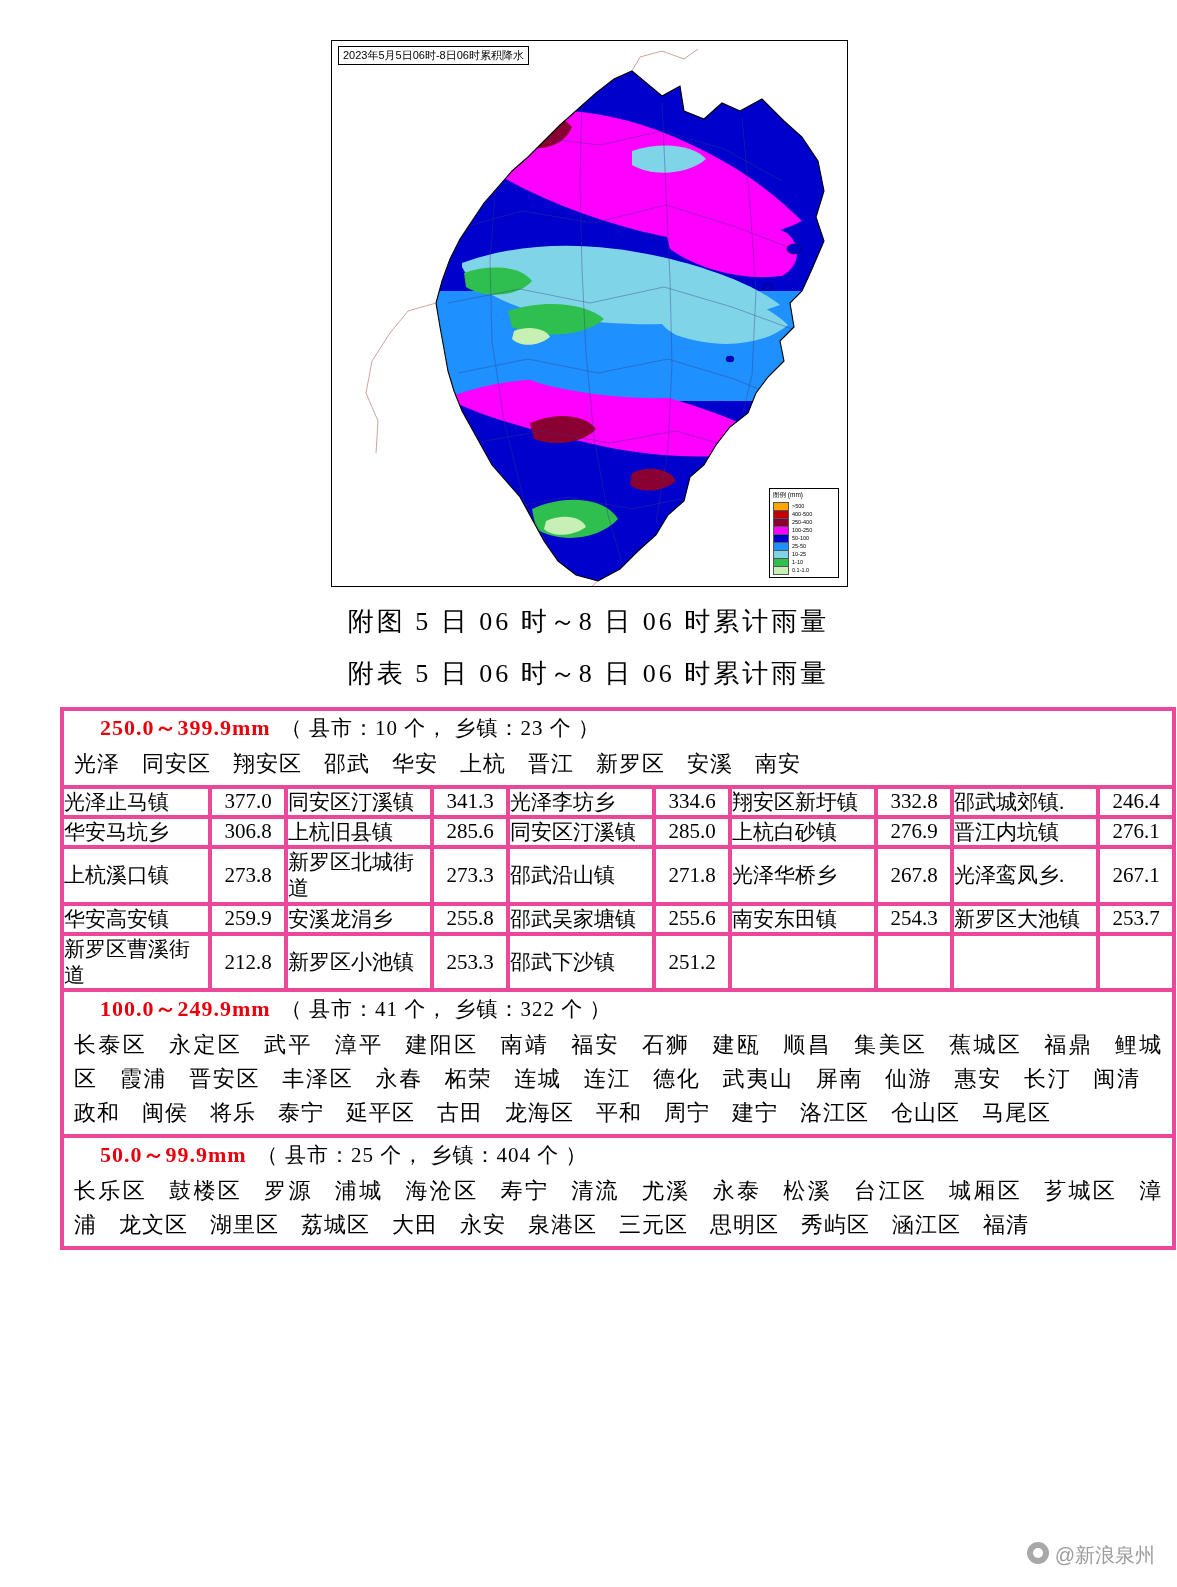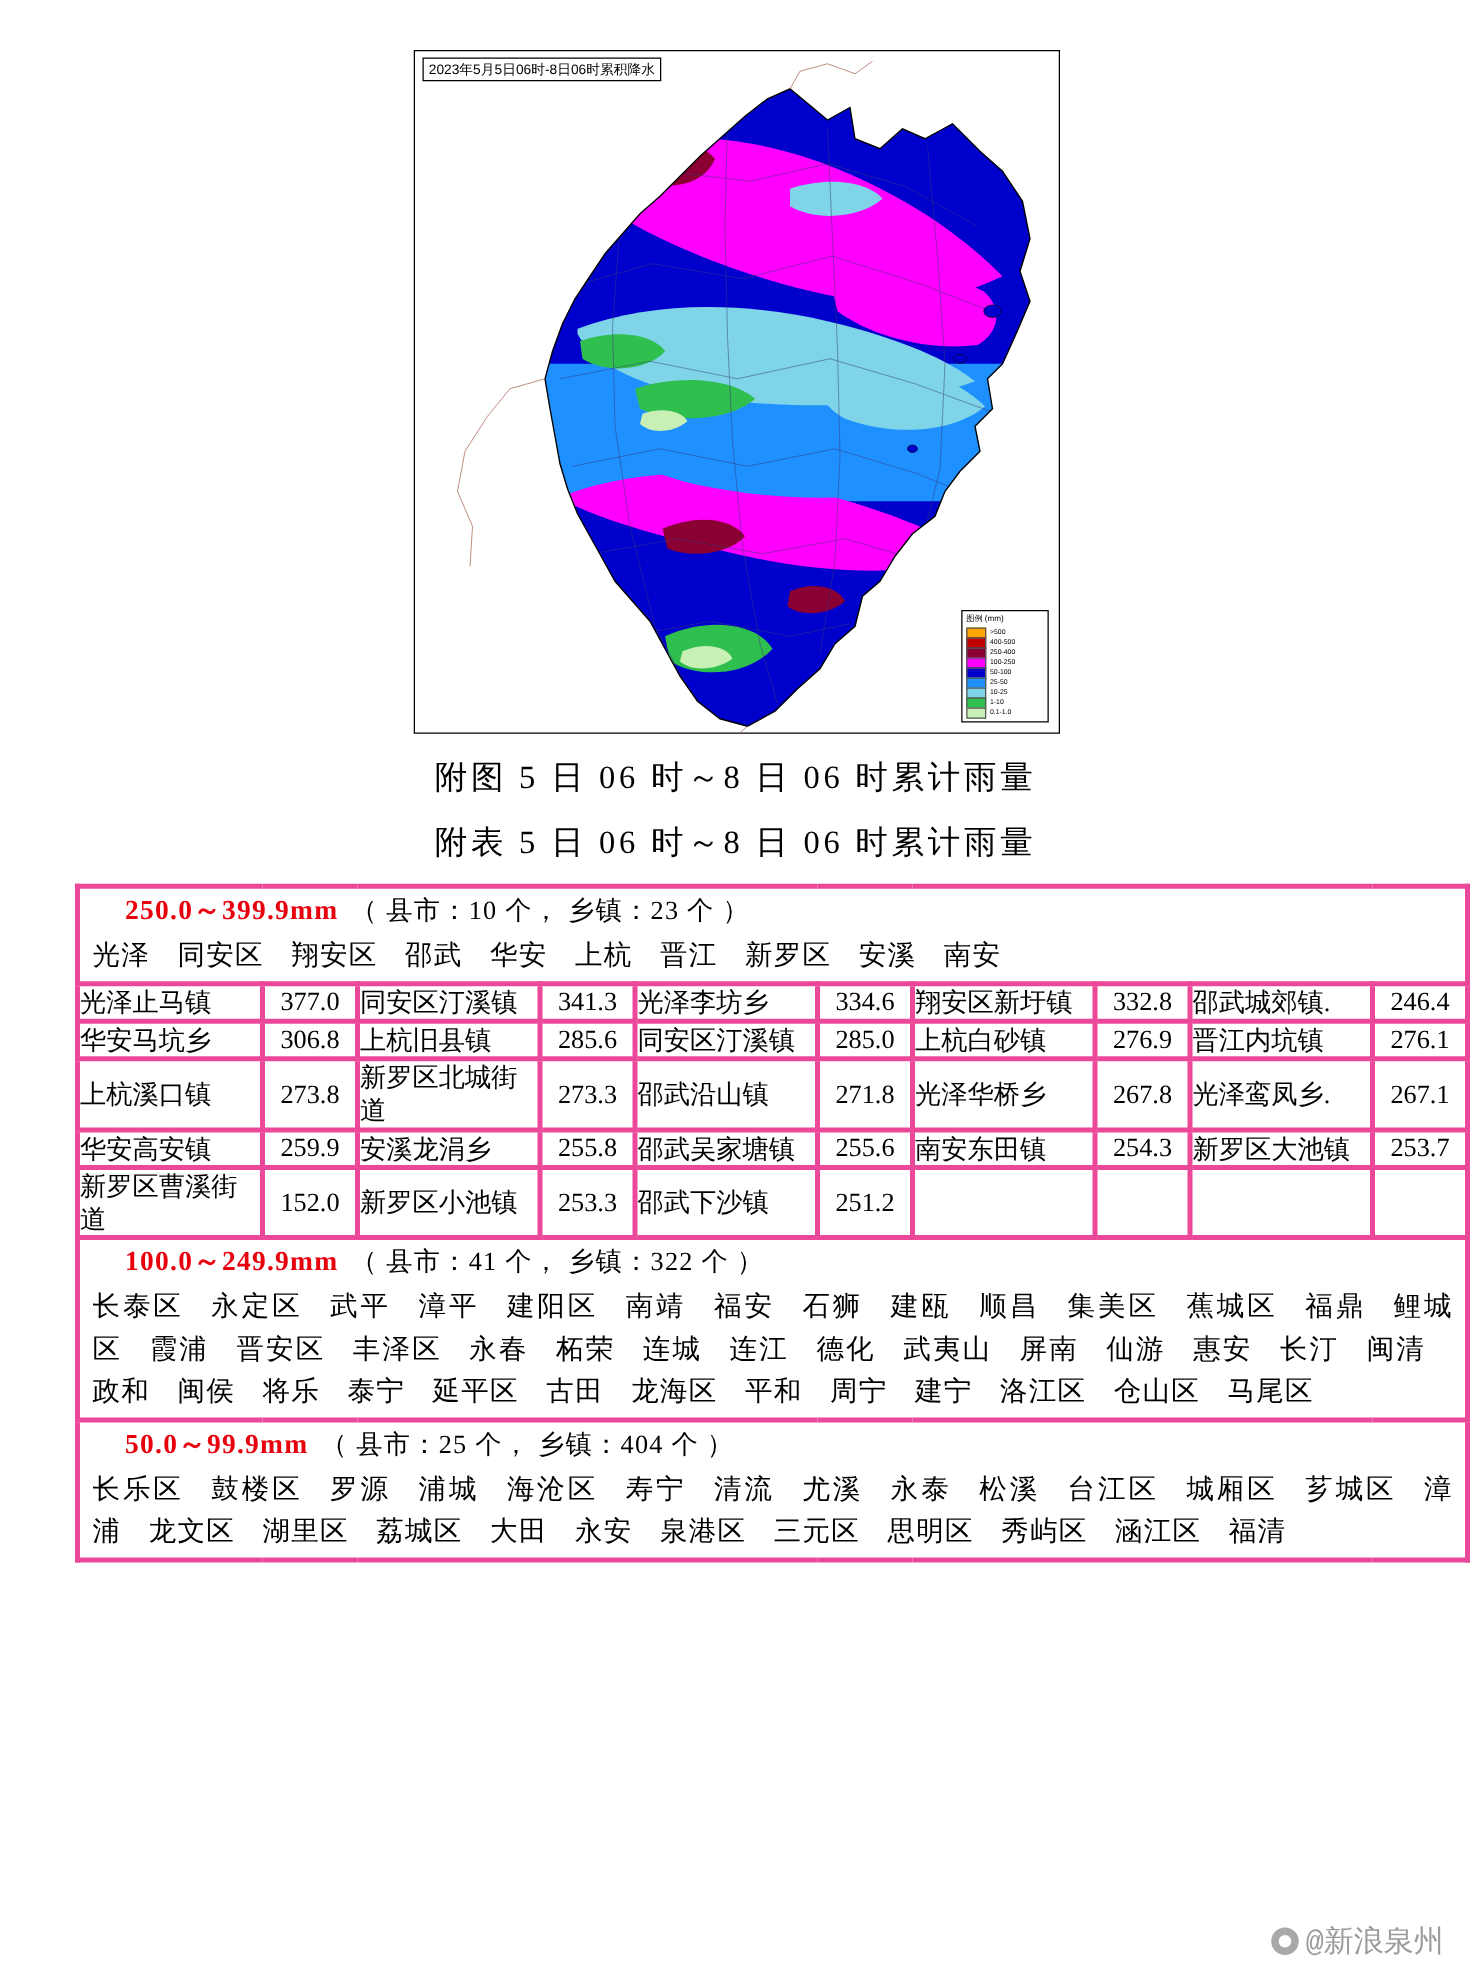--- a/index.html
+++ b/index.html
@@ -140,25 +140,24 @@
     font-family: "Liberation Serif", serif;
   }
   .empty-cell { border-top: 1px solid #000; }
 
   
   .watermark {
     position: absolute;
     right: 22px;
     bottom: 18px;
     display: flex;
-    align-items: center;
     gap: 6px;
     color: #8a8a8a;
-    font-family: Liberation Mono, monospace;
-    font-size: 24px;
+    font-family: Liberation Sans, sans-serif;
+    font-size: 20px;
     opacity: 0.85;
   }
   .wm-eye {
     width: 22px;
     height: 22px;
     border-radius: 50%;
     background: #9a9a9a;
     position: relative;
     flex: none;
   }
@@ -370,21 +369,21 @@
       <td class="data-name" data-name="station-name">邵武吴家塘镇</td>
       <td class="data-val" data-name="station-value">255.6</td>
       <td class="data-name" data-name="station-name">南安东田镇</td>
       <td class="data-val" data-name="station-value">254.3</td>
       <td class="data-name" data-name="station-name">新罗区大池镇</td>
       <td class="data-val" data-name="station-value">253.7</td>
     </tr>
 
     <tr data-name="table-row">
       <td class="data-name" data-name="station-name">新罗区曹溪街道</td>
-      <td class="data-val" data-name="station-value">152.0</td>
+      <td class="data-val" data-name="station-value">212.8</td>
       <td class="data-name" data-name="station-name">新罗区小池镇</td>
       <td class="data-val" data-name="station-value">253.3</td>
       <td class="data-name" data-name="station-name">邵武下沙镇</td>
       <td class="data-val" data-name="station-value">251.2</td>
       <td class="empty-cell" data-name="empty-cell"></td>
       <td class="empty-cell" data-name="empty-cell"></td>
       <td class="empty-cell" data-name="empty-cell"></td>
       <td class="empty-cell" data-name="empty-cell"></td>
     </tr>
 

